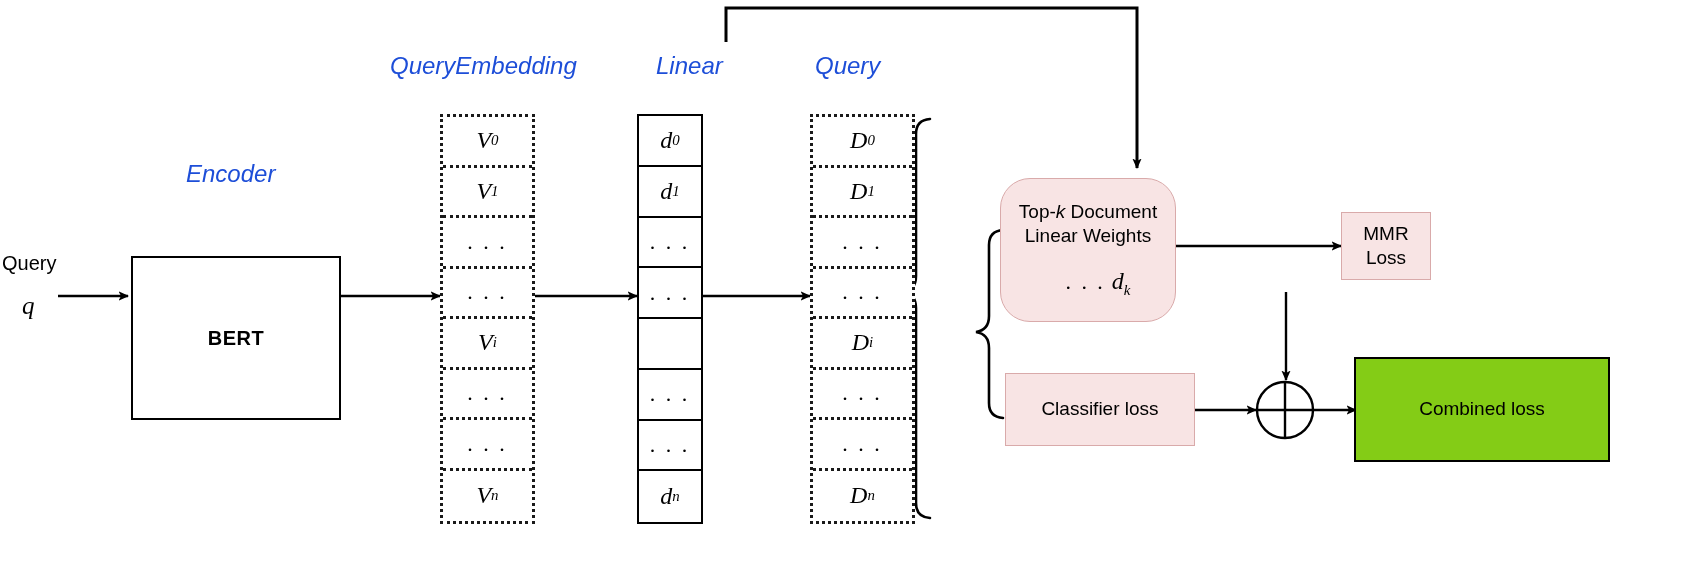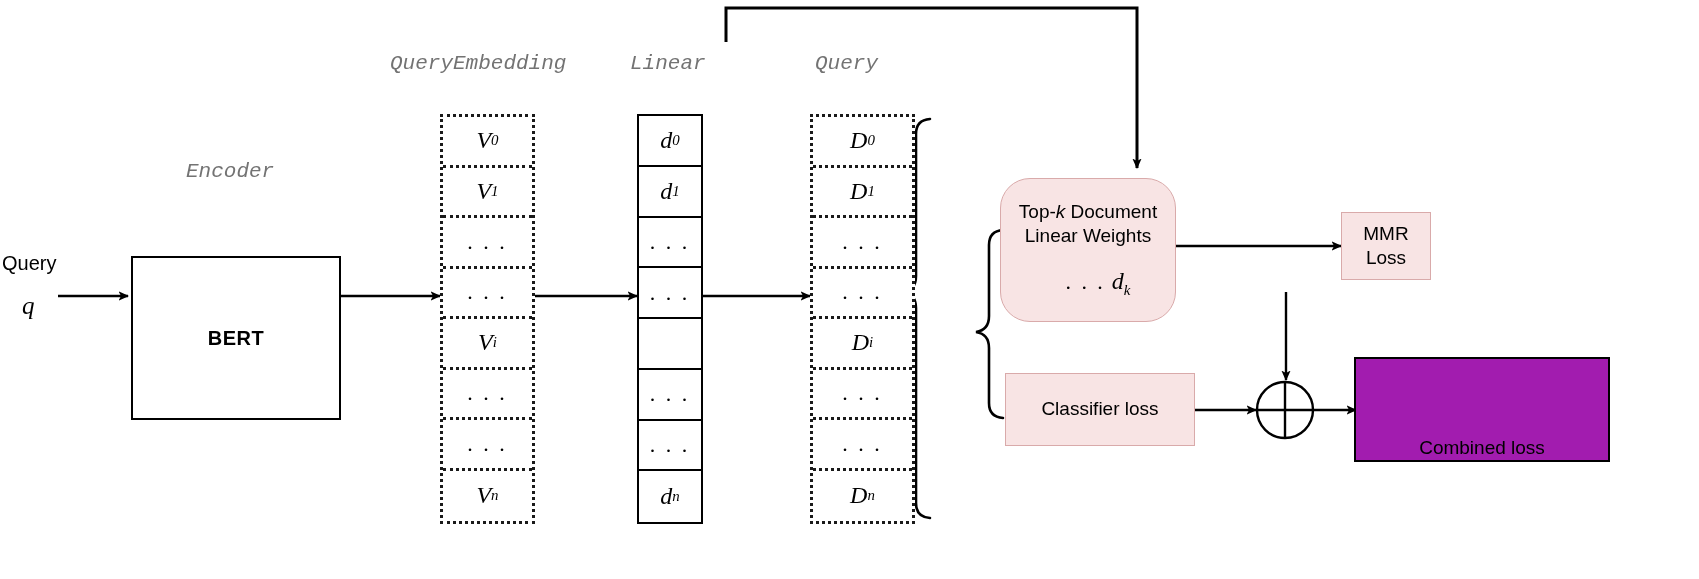--- a/index.html
+++ b/index.html
@@ -1,22 +1,22 @@
 <!DOCTYPE html>
 <html><head>
 <meta charset="utf-8">
 <style>
   html,body{margin:0;padding:0;background:#ffffff;}
   body{width:1699px;height:579px;position:relative;overflow:hidden;
        font-family:"Liberation Sans", sans-serif;color:#000;}
   .stage{position:absolute;left:0;top:0;width:1699px;height:579px;}
 
   
-  .cap{position:absolute;font-family:Liberation Mono, monospace;font-style:italic;
-       font-size:21px;color:#737373;white-space:nowrap;}
+  .cap{position:absolute;font-family:Liberation Sans, sans-serif;font-style:italic;
+       font-size:24px;color:#1d4ed8;white-space:nowrap;}
 
   
   .bertbox{position:absolute;border:2px solid #000;background:#fff;
            display:flex;align-items:center;justify-content:center;
            font-weight:bold;font-size:20px;letter-spacing:.5px;}
 
   
   .col{position:absolute;box-sizing:border-box;background:#fff;}
   .col.dotted{border:3px dotted #1a1a1a;}
   .col.solid{border:2px solid #000;}
@@ -31,21 +31,21 @@
   
   .txt{position:absolute;white-space:nowrap;}
   .q-label{font-size:20px;}
   .q-sym{font-family:"Liberation Serif", serif;font-style:italic;font-size:25px;}
 
   
   .box{position:absolute;box-sizing:border-box;display:flex;flex-direction:column;
        align-items:center;justify-content:center;text-align:center;font-size:19px;
        line-height:1.28;}
   .box.pink{background:#f8e4e4;border:1px solid #d9aaaa;}
-  .box.white{background:#a21caf;border:2px solid #000;justify-content:flex-end;}
+  .box.white{background:#84cc16;border:2px solid #000;}
   .box .ital{font-style:italic;}
   .box .mathline{font-family:"Liberation Serif", serif;font-style:italic;font-size:24px;margin-top:18px;margin-left:20px;}
 
   
   svg.overlay{position:absolute;left:0;top:0;width:1699px;height:579px;overflow:visible;}
 </style>
 </head>
 <body>
 
 <div class="stage">
@@ -81,21 +81,21 @@
 
     <g>
       <circle cx="1285" cy="410" r="28" fill="#fff" stroke="#000" stroke-width="2.4"></circle>
       <line x1="1257" y1="410" x2="1313" y2="410" stroke="#000" stroke-width="2.4"></line>
       <line x1="1285" y1="382" x2="1285" y2="438" stroke="#000" stroke-width="2.4"></line>
     </g>
   </svg>
 
   <div class="cap" style="left:186px;top:160px;">Encoder</div>
   <div class="cap" style="left:390px;top:52px;">QueryEmbedding</div>
-  <div class="cap" style="left:630px;top:52px;">Linear</div>
+  <div class="cap" style="left:656px;top:52px;">Linear</div>
   <div class="cap" style="left:815px;top:52px;">Query</div>
 
   <div class="txt q-label" style="left:2px;top:252px;">Query</div>
   <div class="txt q-sym" style="left:22px;top:292px;">q</div>
 
   <div class="bertbox" style="left:131px;top:215px;width:206px;height:160px;margin-top:41px;">
     <span>BERT</span>
   </div>
 
   <div class="col dotted" id="col-qe" style="left:440px;top:114px;width:95px;height:410px;">

